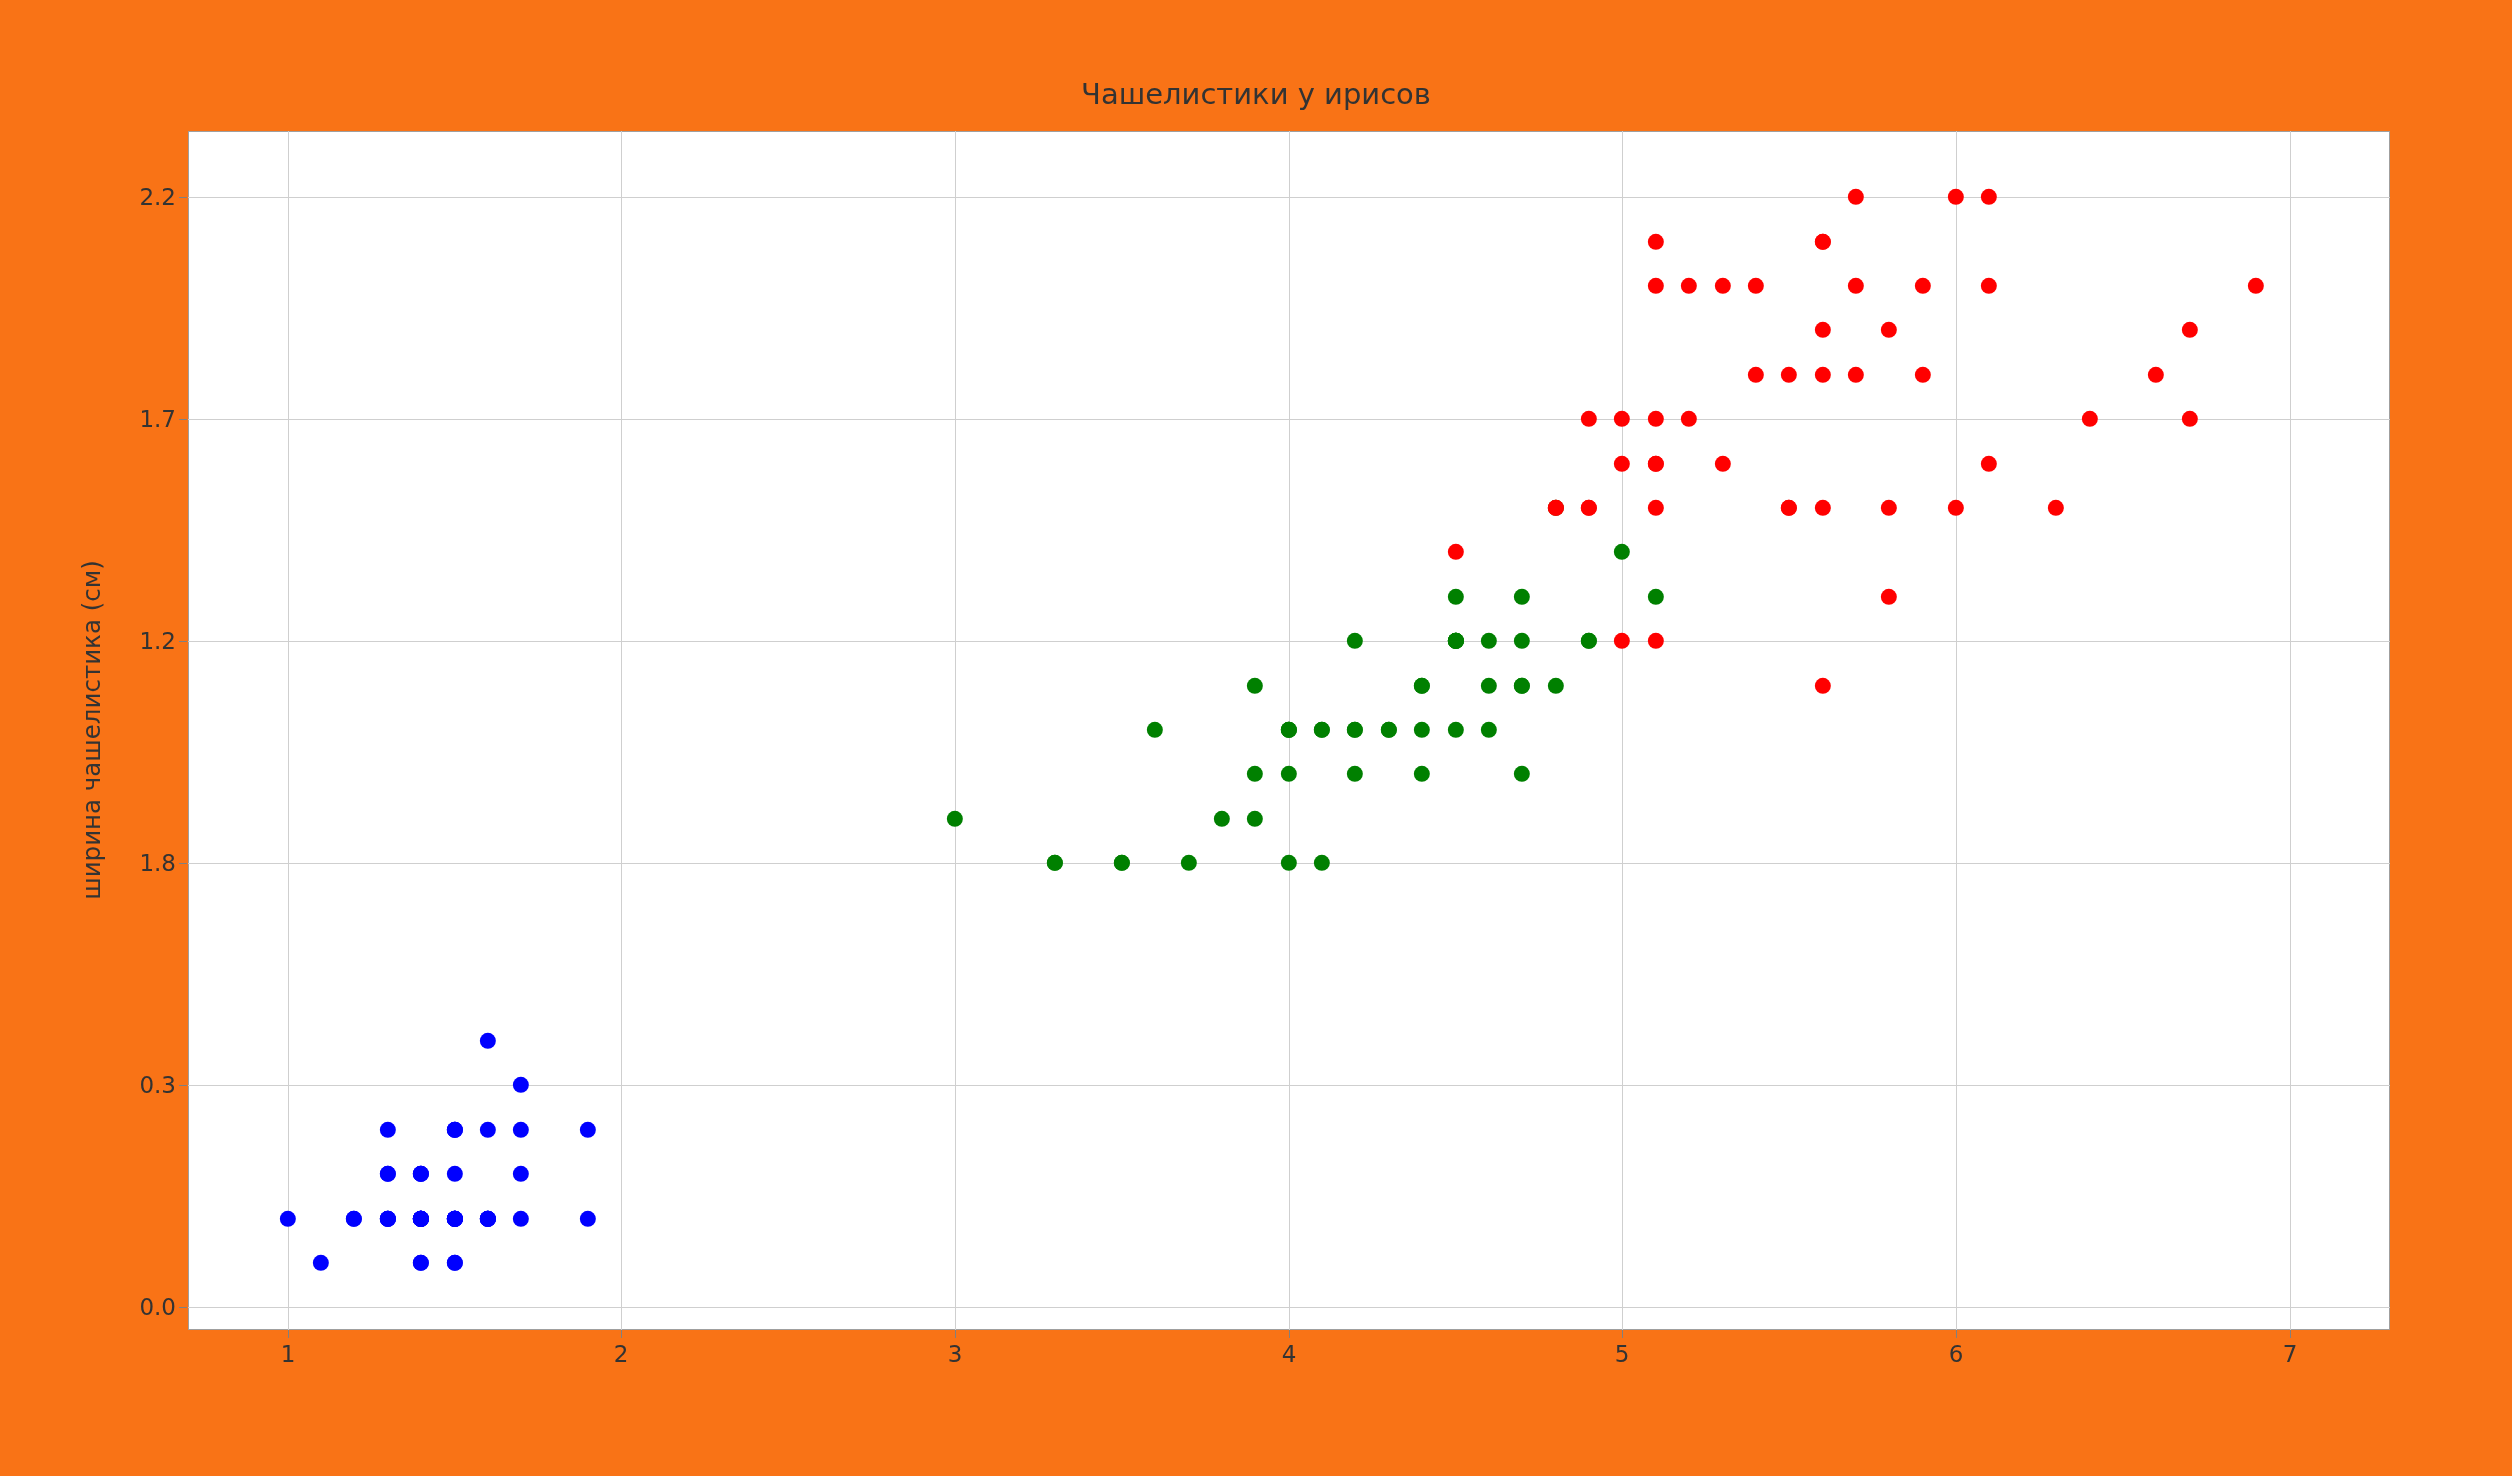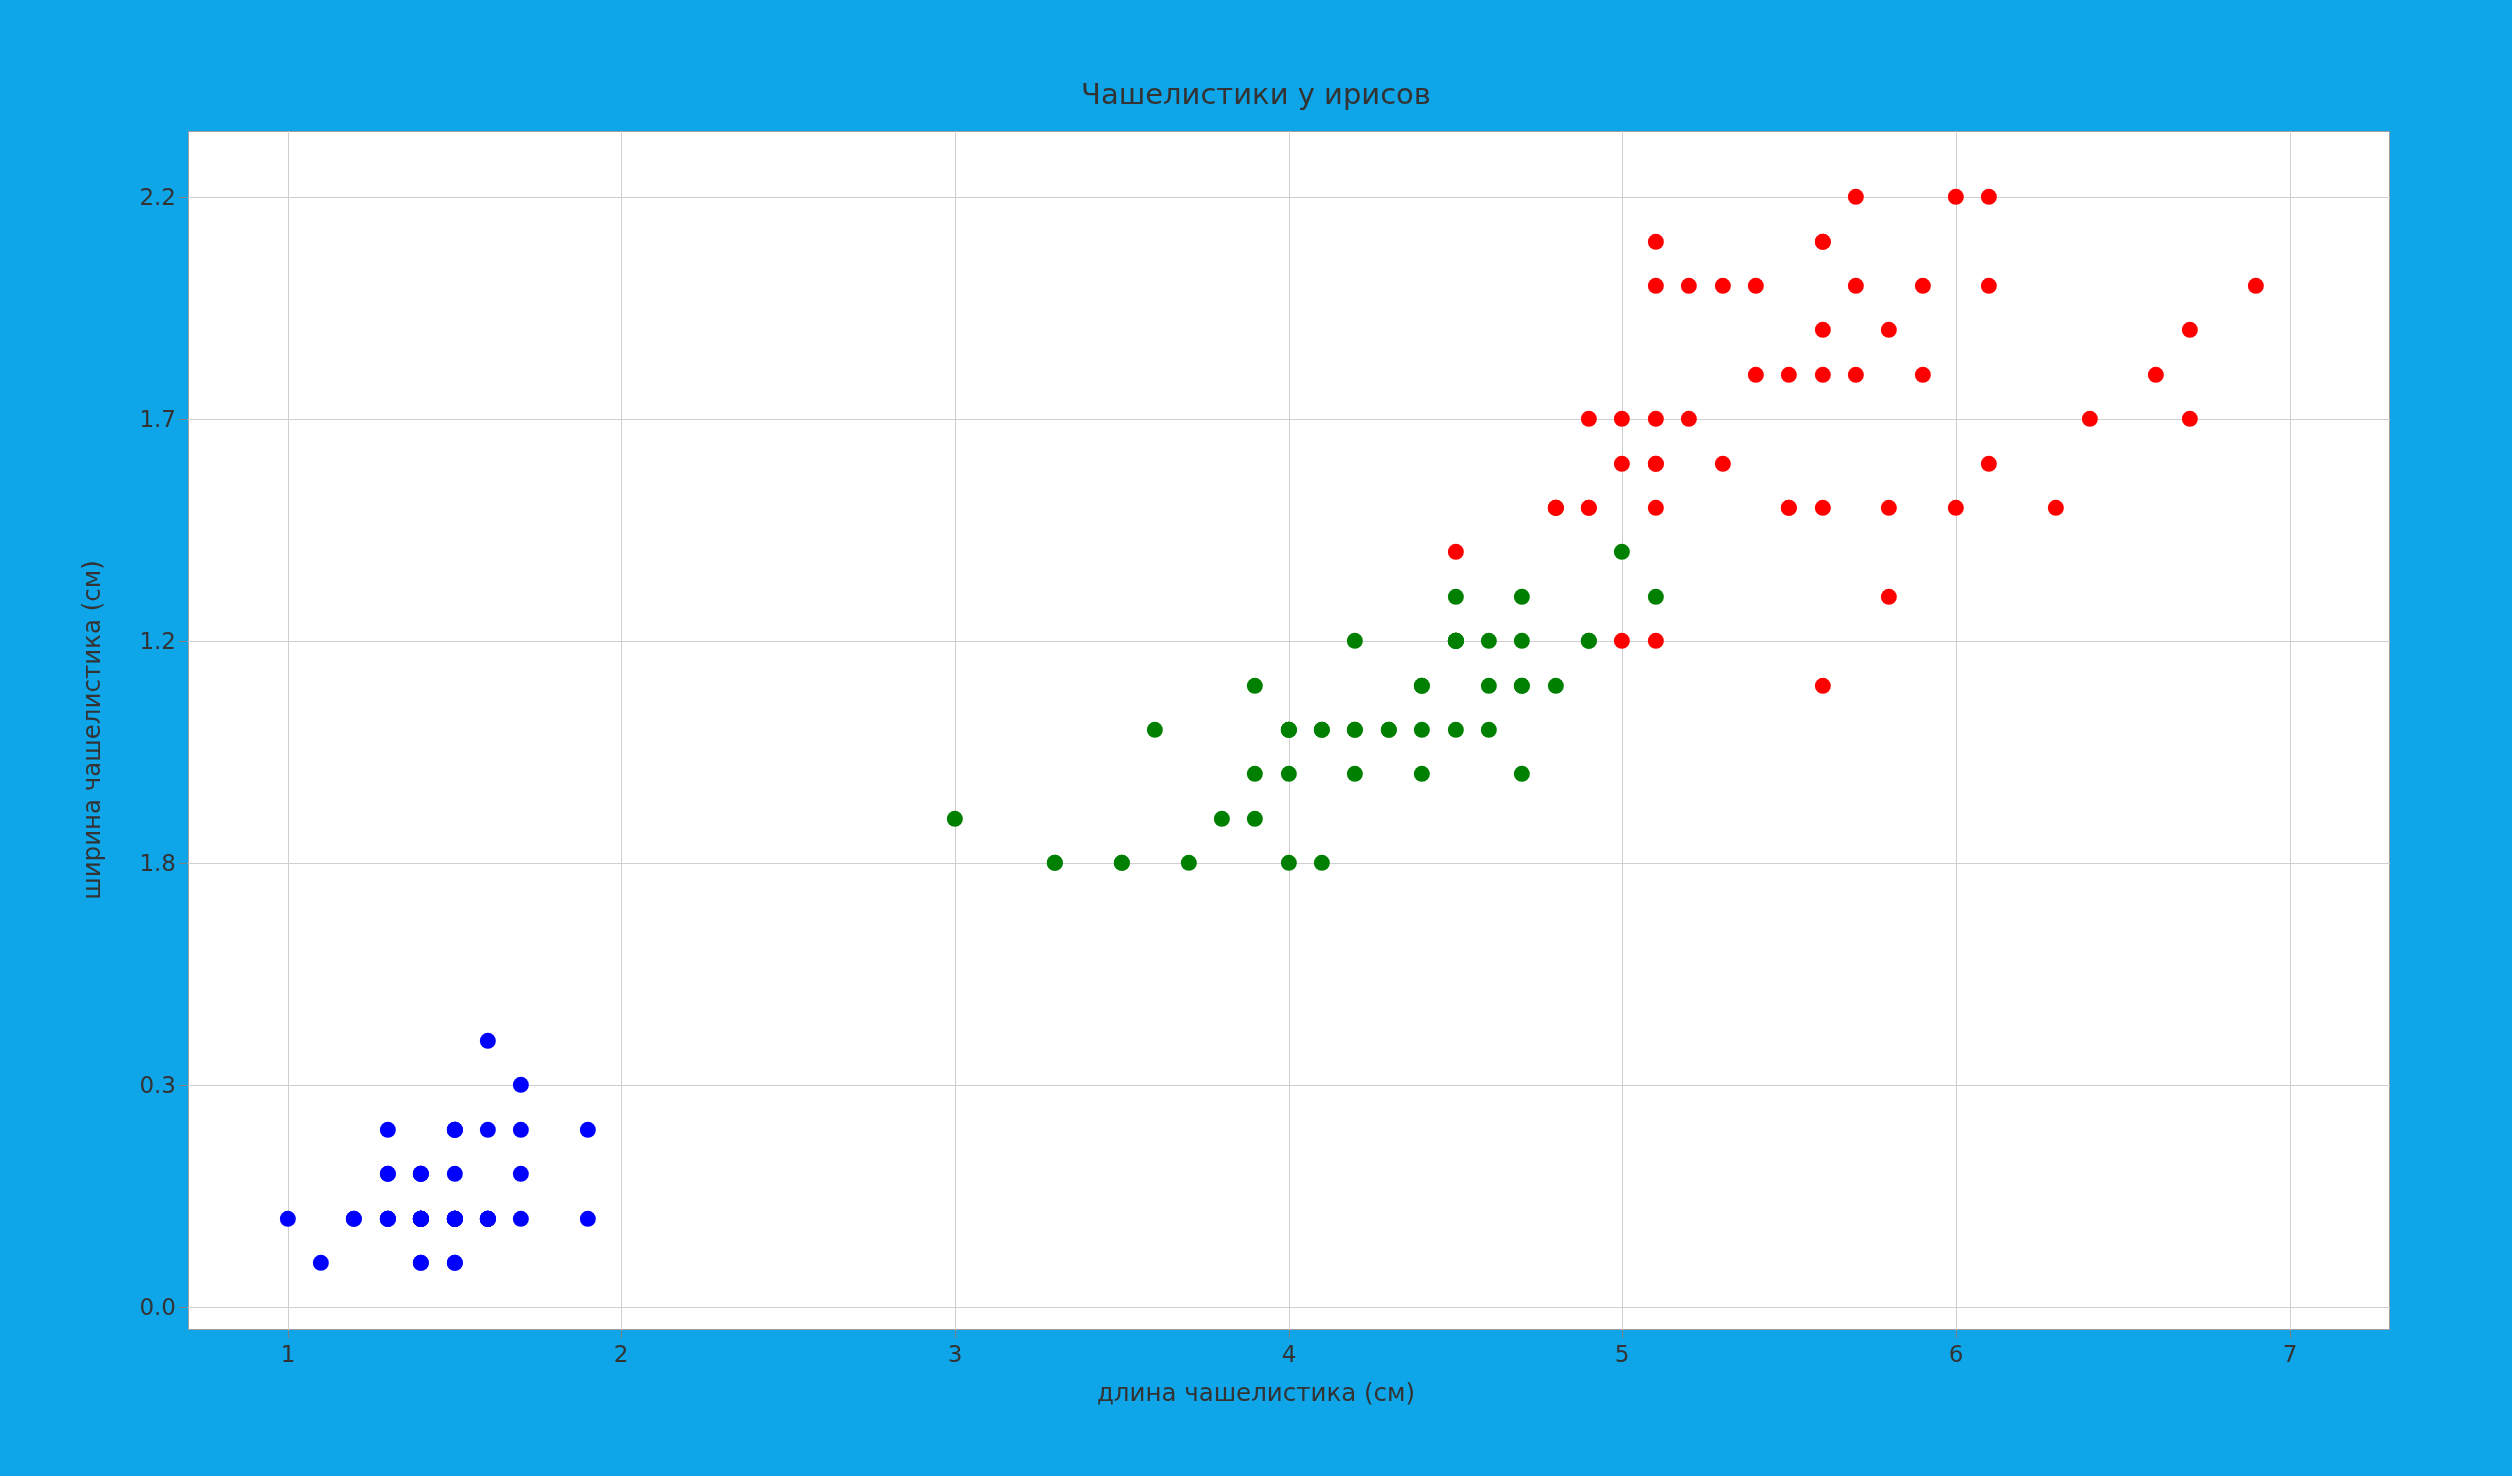--- a/index.html
+++ b/index.html
@@ -8,21 +8,21 @@
     width: 100%;
     height: 100%;
     background: #f0f0f0;
     font-family: "DejaVu Sans", "Helvetica Neue", Arial, sans-serif;
     color: #333;
   }
   .figure {
     position: relative;
     width: 2512px;
     height: 1476px;
-    background: #0ea5e9;
+    background: #f97316;
   }
   .axes-bg {
     position: absolute;
     background: #ffffff;
     border: 1.6px solid #9f9f9f;
     box-sizing: border-box;
   }
   .title {
     position: absolute;
     left: 0;
@@ -113,21 +113,20 @@
 </style>
 </head>
 <body>
 
 <div class="figure" id="figure">
 
   <div class="title" id="title" style="top: 77px;">Чашелистики у ирисов</div>
 
   <div class="axes-bg" id="axes" style="left: 188px; top: 131px; width: 2202px; height: 1199px;"></div>
 
-  <div class="xlabel" id="xlabel" style="top: 1378px;">длина чашелистика (см)</div>
   <div class="ylabel" id="ylabel" style="left: 77px; top: 730px;">ширина чашелистика (см)</div>
 
 
 <div class="gridline-v" style="left: 288px; top: 131px; height: 1199px;"></div>
     <div class="tick-mark-x" style="left: 288px; top: 1330px;"></div>
     <div class="tick-label-x" style="left: 288px; top: 1341px;">1</div>
     <div class="gridline-v" style="left: 621px; top: 131px; height: 1199px;"></div>
     <div class="tick-mark-x" style="left: 621px; top: 1330px;"></div>
     <div class="tick-label-x" style="left: 621px; top: 1341px;">2</div>
     <div class="gridline-v" style="left: 955px; top: 131px; height: 1199px;"></div>

